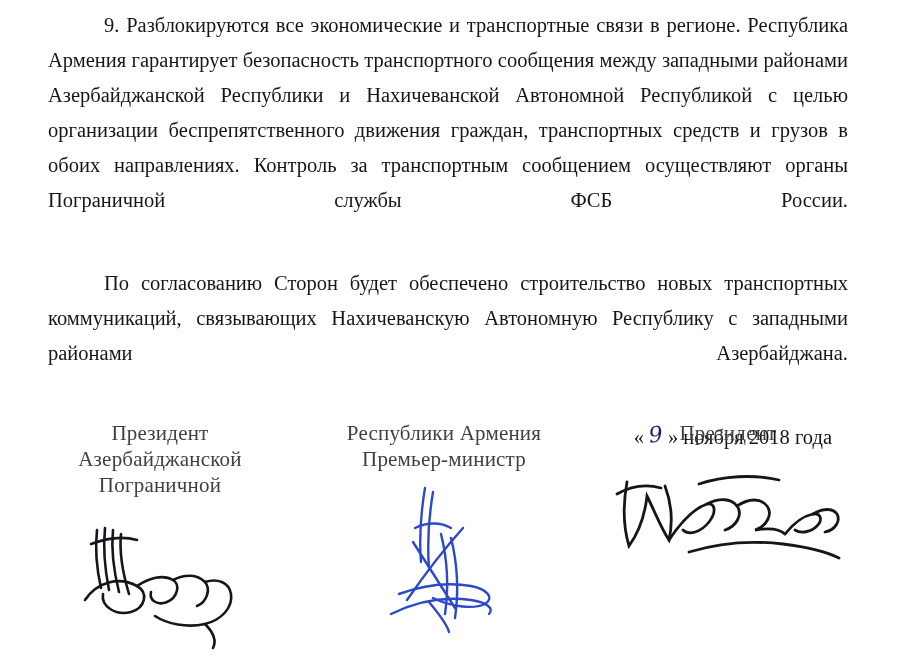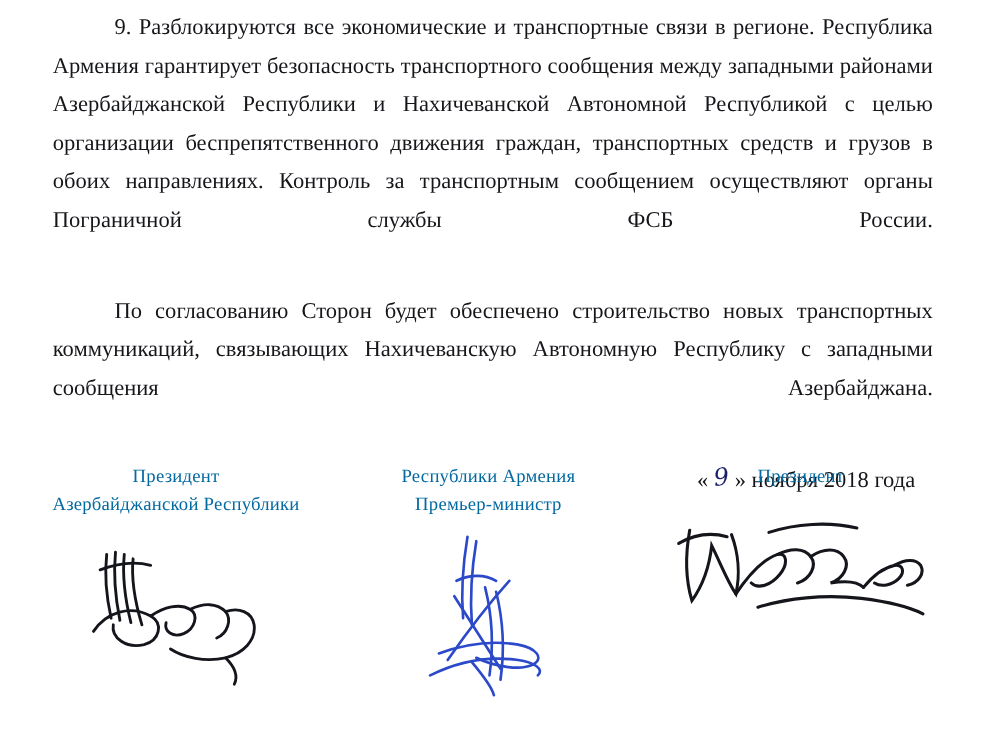--- a/index.html
+++ b/index.html
@@ -70,23 +70,23 @@
     justify-content: space-between;
     padding: 0 30px 0 18px;
     box-sizing: border-box;
   }
   .sig-col {
     width: 300px;
     text-align: center;
     position: relative;
   }
   .sig-title {
-    font-size: 17px;
+    font-size: 21px;
     line-height: 26px;
-    color: #0369a1;
+    color: #404040;
     letter-spacing: 0.2px;
   }
   .sig-scribble {
     height: 160px;
     position: relative;
     margin-top: 10px;
   }
   .sig-scribble svg {
     position: absolute;
     left: 50%;
@@ -95,33 +95,33 @@
   }
   .nowrap { white-space: nowrap; }
 </style>
 </head>
 <body>
 
 <div class="page">
 
   <div class="body-text">
     <p class="para">9. Разблокируются все экономические и транспортные связи в регионе. Республика Армения гарантирует безопасность транспортного сообщения между западными районами Азербайджанской Республики и Нахичеванской Автономной Республикой с целью организации беспрепятственного движения граждан, транспортных средств и грузов в обоих направлениях. Контроль за транспортным сообщением осуществляют органы Пограничной службы ФСБ России.</p>
-    <p class="para second">По согласованию Сторон будет обеспечено строительство новых транспортных коммуникаций, связывающих Нахичеванскую Автономную Республику с западными сообщения Азербайджана.</p>
+    <p class="para second">По согласованию Сторон будет обеспечено строительство новых транспортных коммуникаций, связывающих Нахичеванскую Автономную Республику с западными районами Азербайджана.</p>
   </div>
 
   <div class="date-line">
     <span>«</span><span class="handwritten-day">9</span><span>»</span>
     <span class="nowrap">ноября 2018 года</span>
   </div>
 
   <div class="signature-block">
 
     <div class="sig-col">
       <div class="sig-title">Президент</div>
-      <div class="sig-title">Азербайджанской Республики</div>
+      <div class="sig-title">Азербайджанской Пограничной</div>
       <div class="sig-scribble">
         <svg width="230" height="150" viewBox="0 0 230 150" fill="none" xmlns="http://www.w3.org/2000/svg" aria-hidden="true">
           <g stroke="#14161c" stroke-width="2.6" stroke-linecap="round" fill="none">
             <path d="M52 22 C50 40, 52 62, 56 80"></path>
             <path d="M60 20 C58 40, 60 62, 64 82"></path>
             <path d="M68 22 C66 42, 69 64, 74 84"></path>
             <path d="M76 26 C74 46, 78 66, 84 86"></path>
             <path d="M46 36 C62 30, 78 28, 92 32"></path>
             <path d="M40 92 C52 74, 74 68, 92 78 C104 85, 100 100, 86 104 C70 108, 56 98, 58 86"></path>
             <path d="M92 78 C104 70, 118 66, 128 72 C136 77, 132 90, 122 94 C112 98, 104 92, 106 84"></path>

